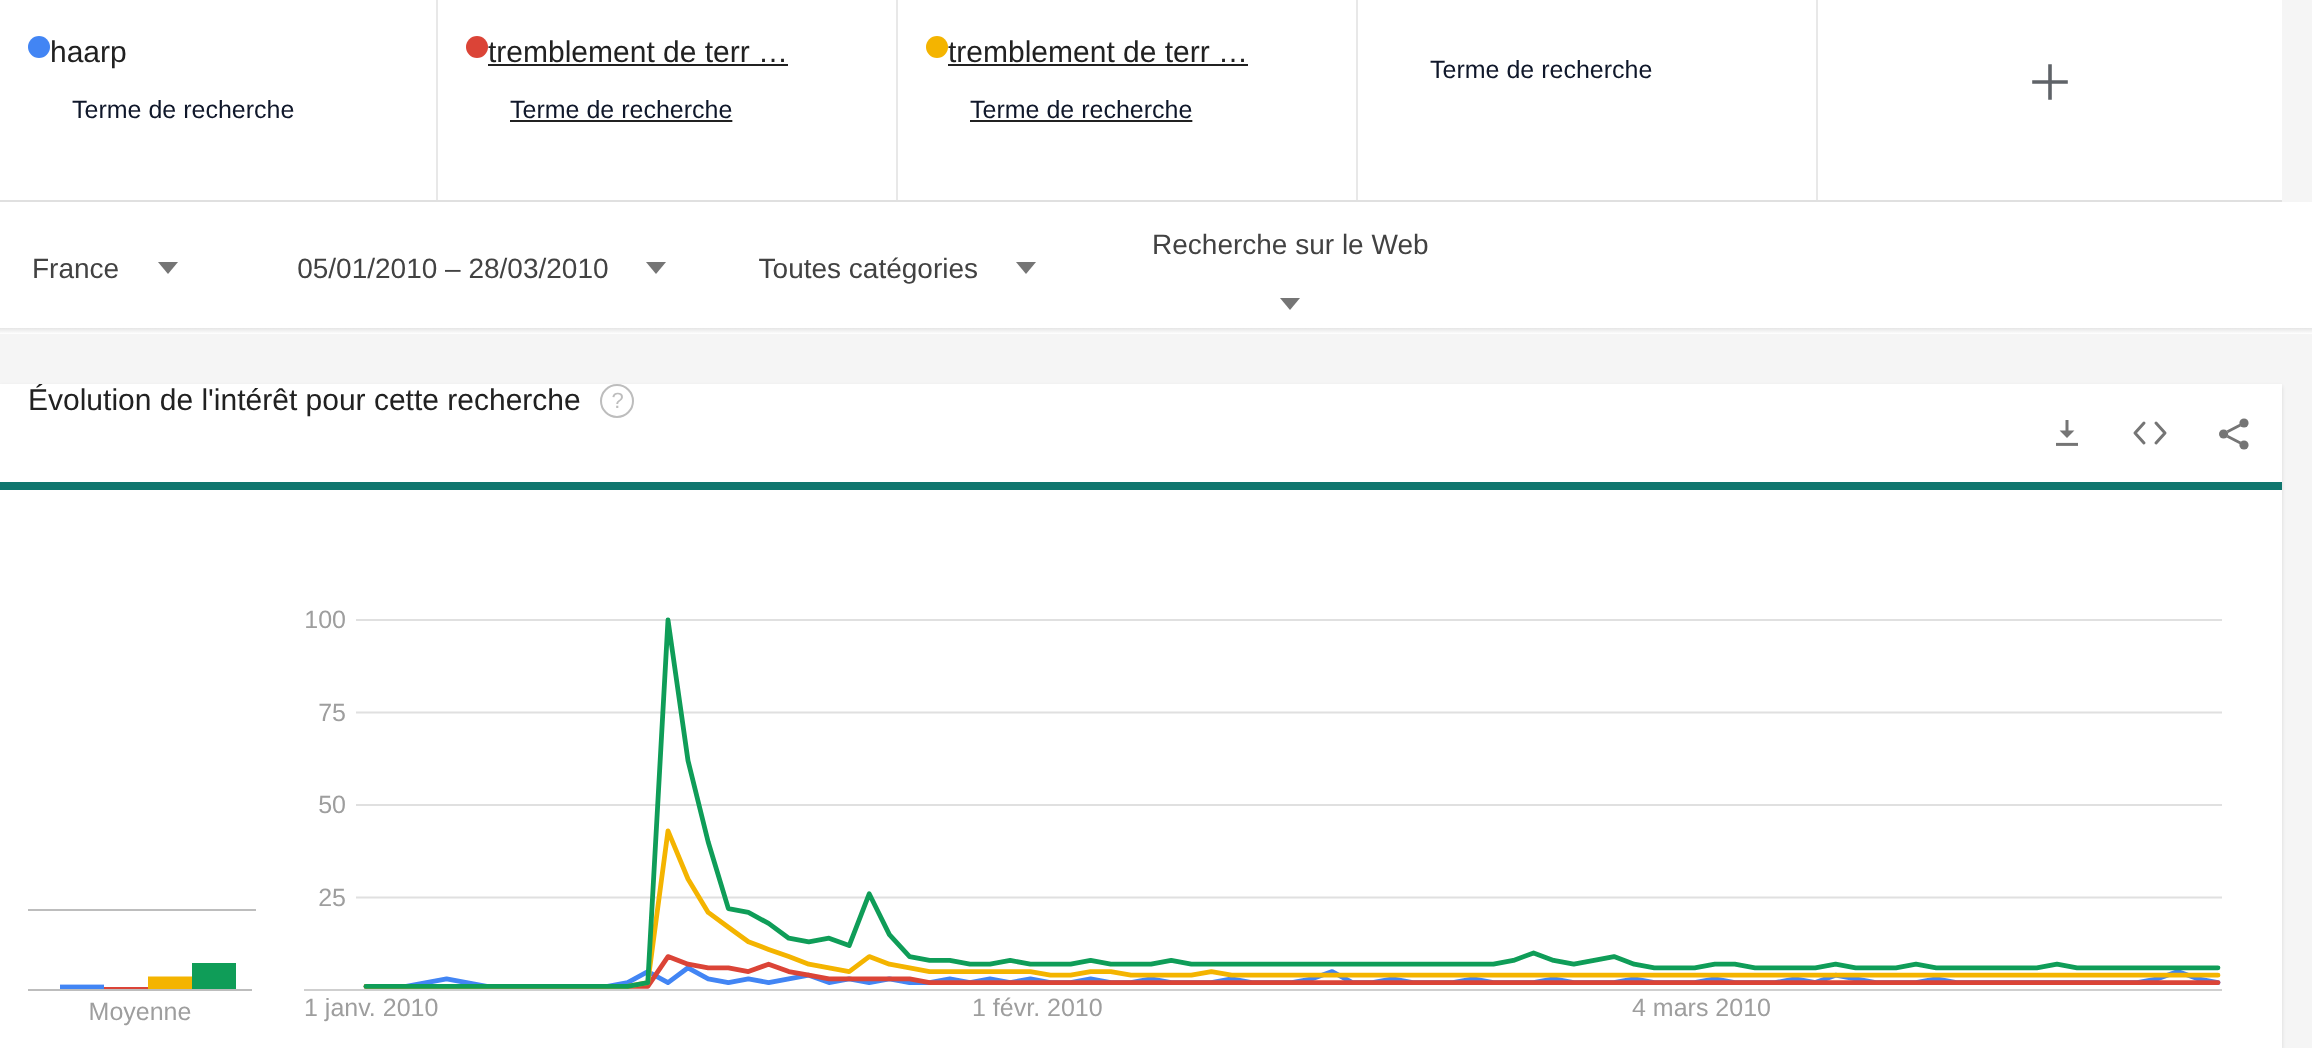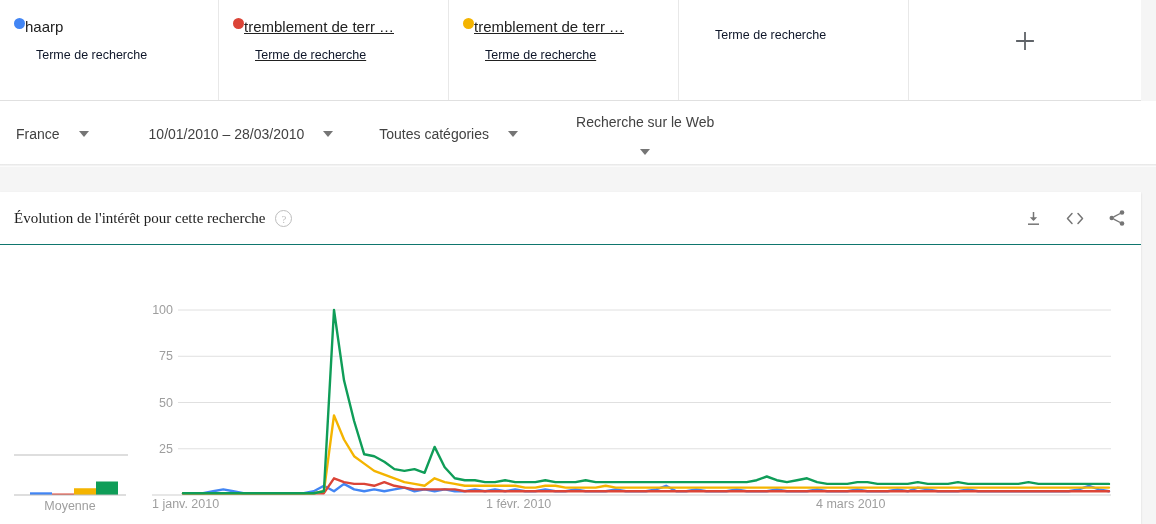--- a/index.html
+++ b/index.html
@@ -122,26 +122,24 @@
   .chart-card {
     position: absolute;
     left: 0; top: 192px;
     width: 1141px;
     height: 332px;
     background: #ffffff;
     box-shadow: 0 1px 2px rgba(0,0,0,0.12);
   }
   .card-header {
     height: 53px;
-    border-bottom: 1px solid #0f766e;
-    display: flex;
-    align-items: center;
+    border-bottom: 4px solid #0f766e;
+    display: flex;
     padding: 0 14px 0 14px;
     box-sizing: border-box;
-    font-family: Liberation Serif, serif;
   }
   .card-title {
     font-size: 15px;
     color: #212121;
   }
   .help-icon {
     margin-left: 10px;
     width: 17px; height: 17px;
     border-radius: 50%;
     border: 1px solid #bdbdbd;
@@ -232,21 +230,21 @@
     </div>
   </div>
 </div>
 
 <div class="filters-bar">
   <div class="filter f1">
     <span>France</span>
     <span class="caret"></span>
   </div>
   <div class="filter f2">
-    <span>10/01/2010 – 28/03/2010</span>
+    <span>05/01/2010 – 28/03/2010</span>
     <span class="caret"></span>
   </div>
   <div class="filter f3">
     <span>Toutes catégories</span>
     <span class="caret"></span>
   </div>
   <div class="filter f4">
     <span>Recherche sur le Web</span>
     <span class="caret"></span>
   </div>

